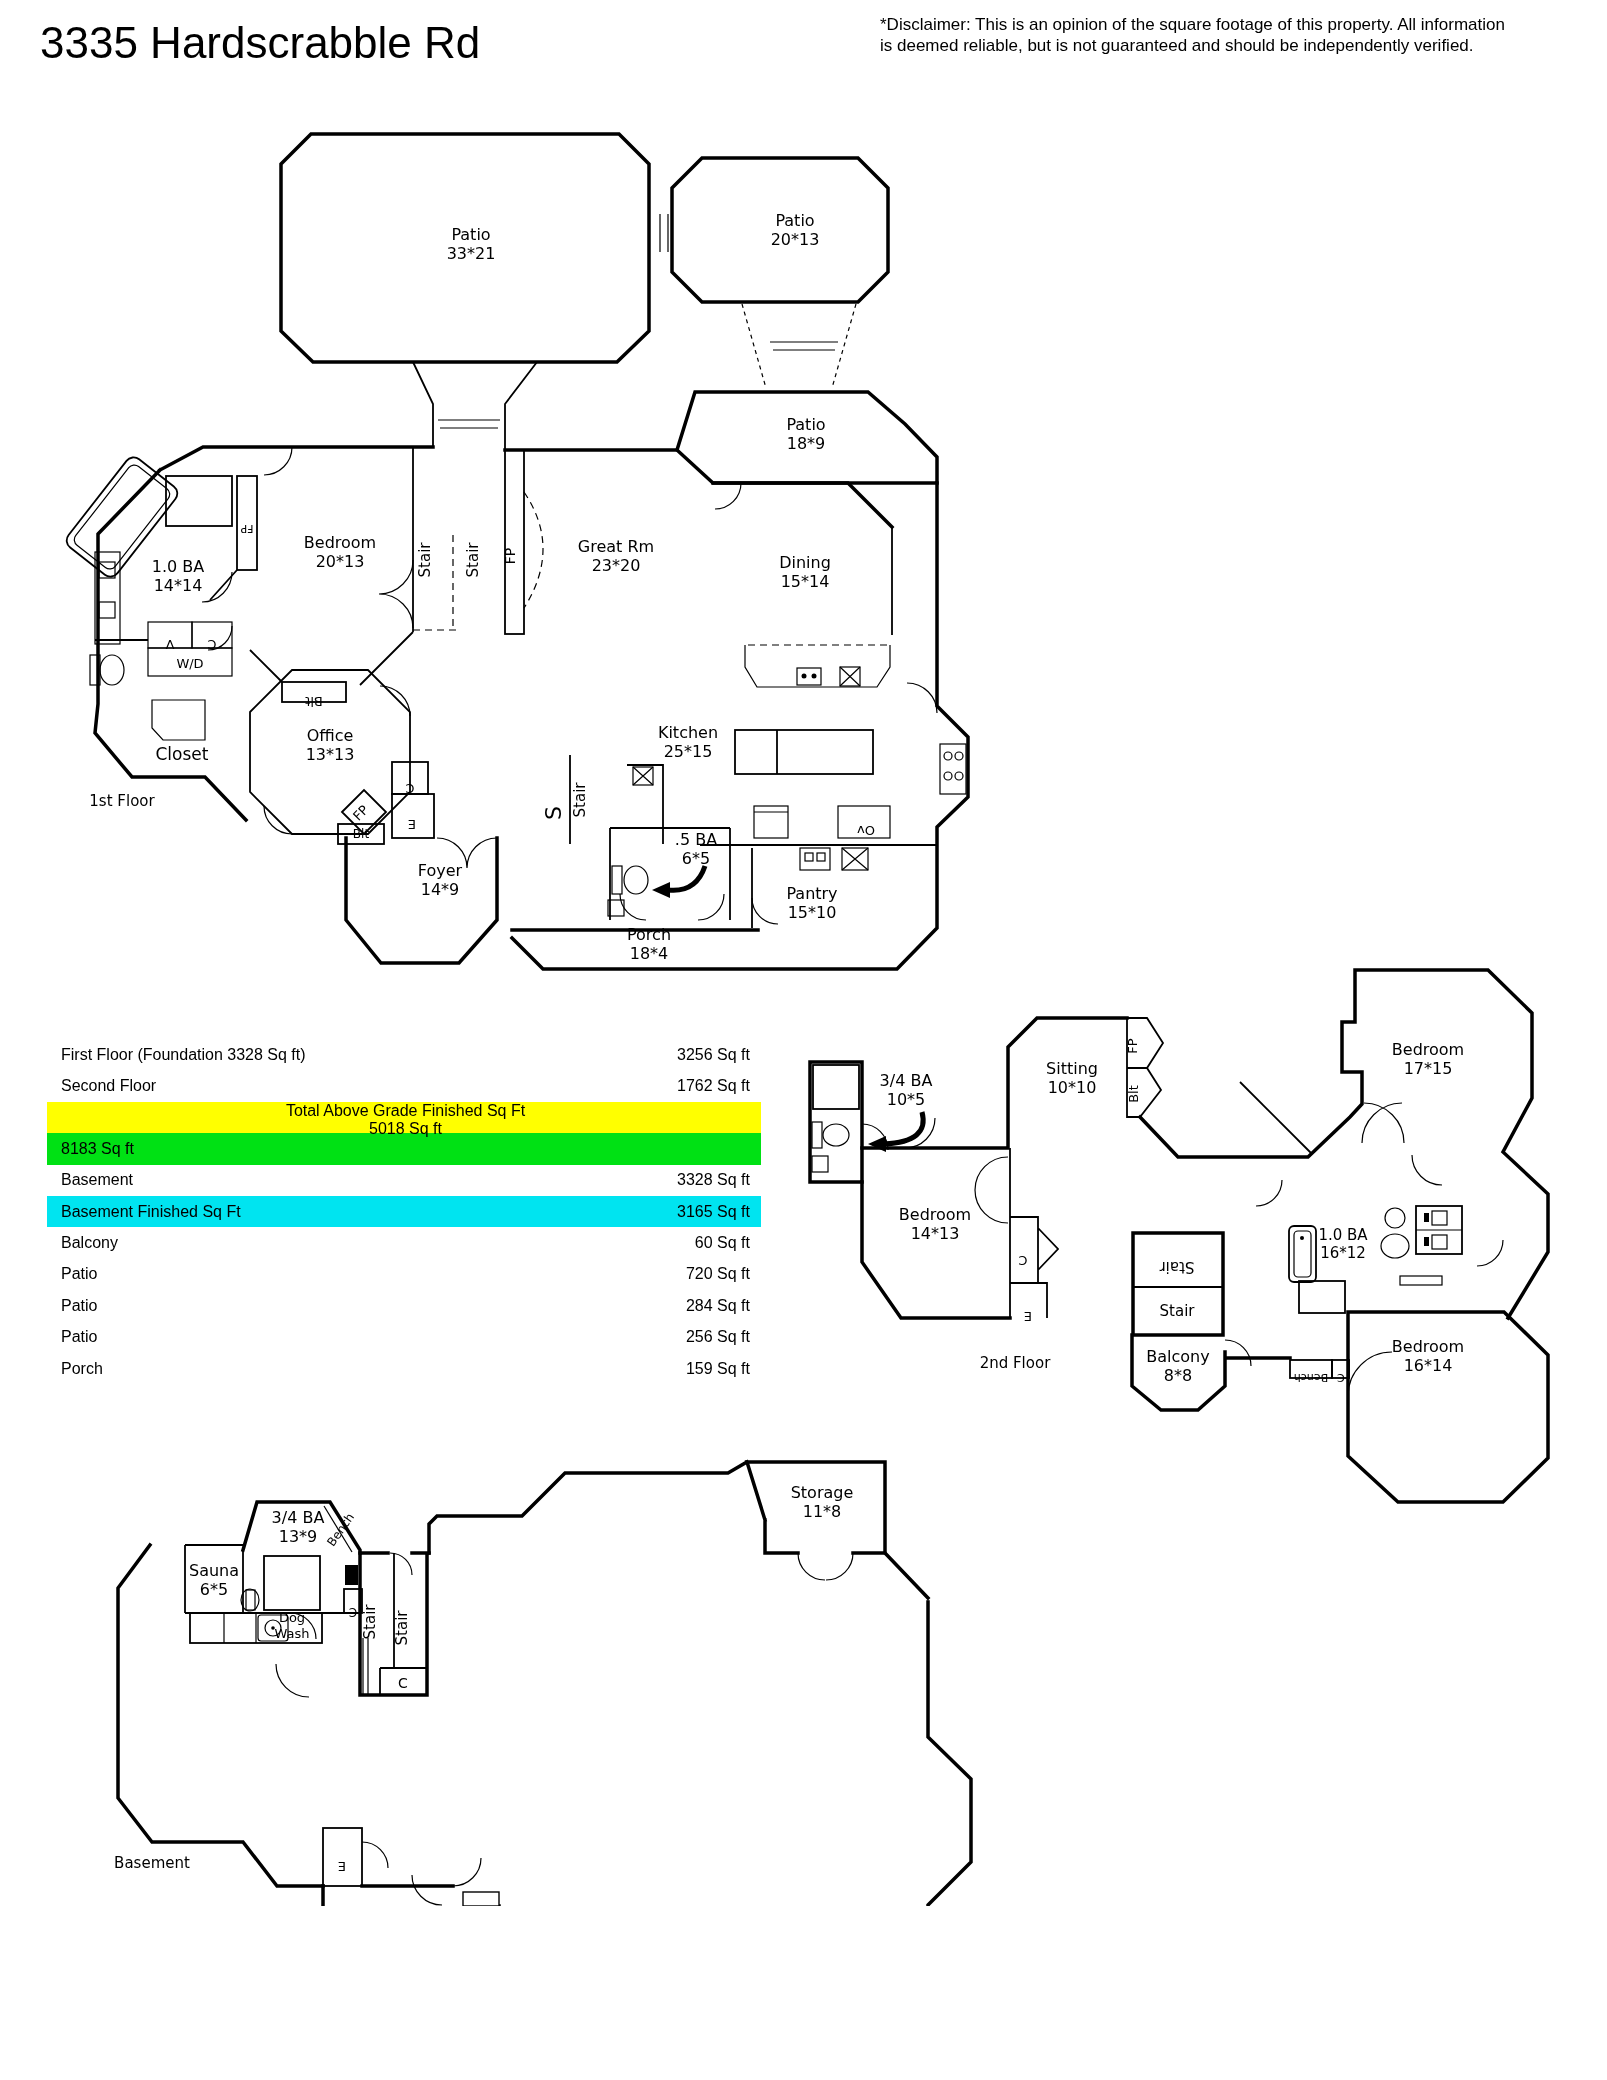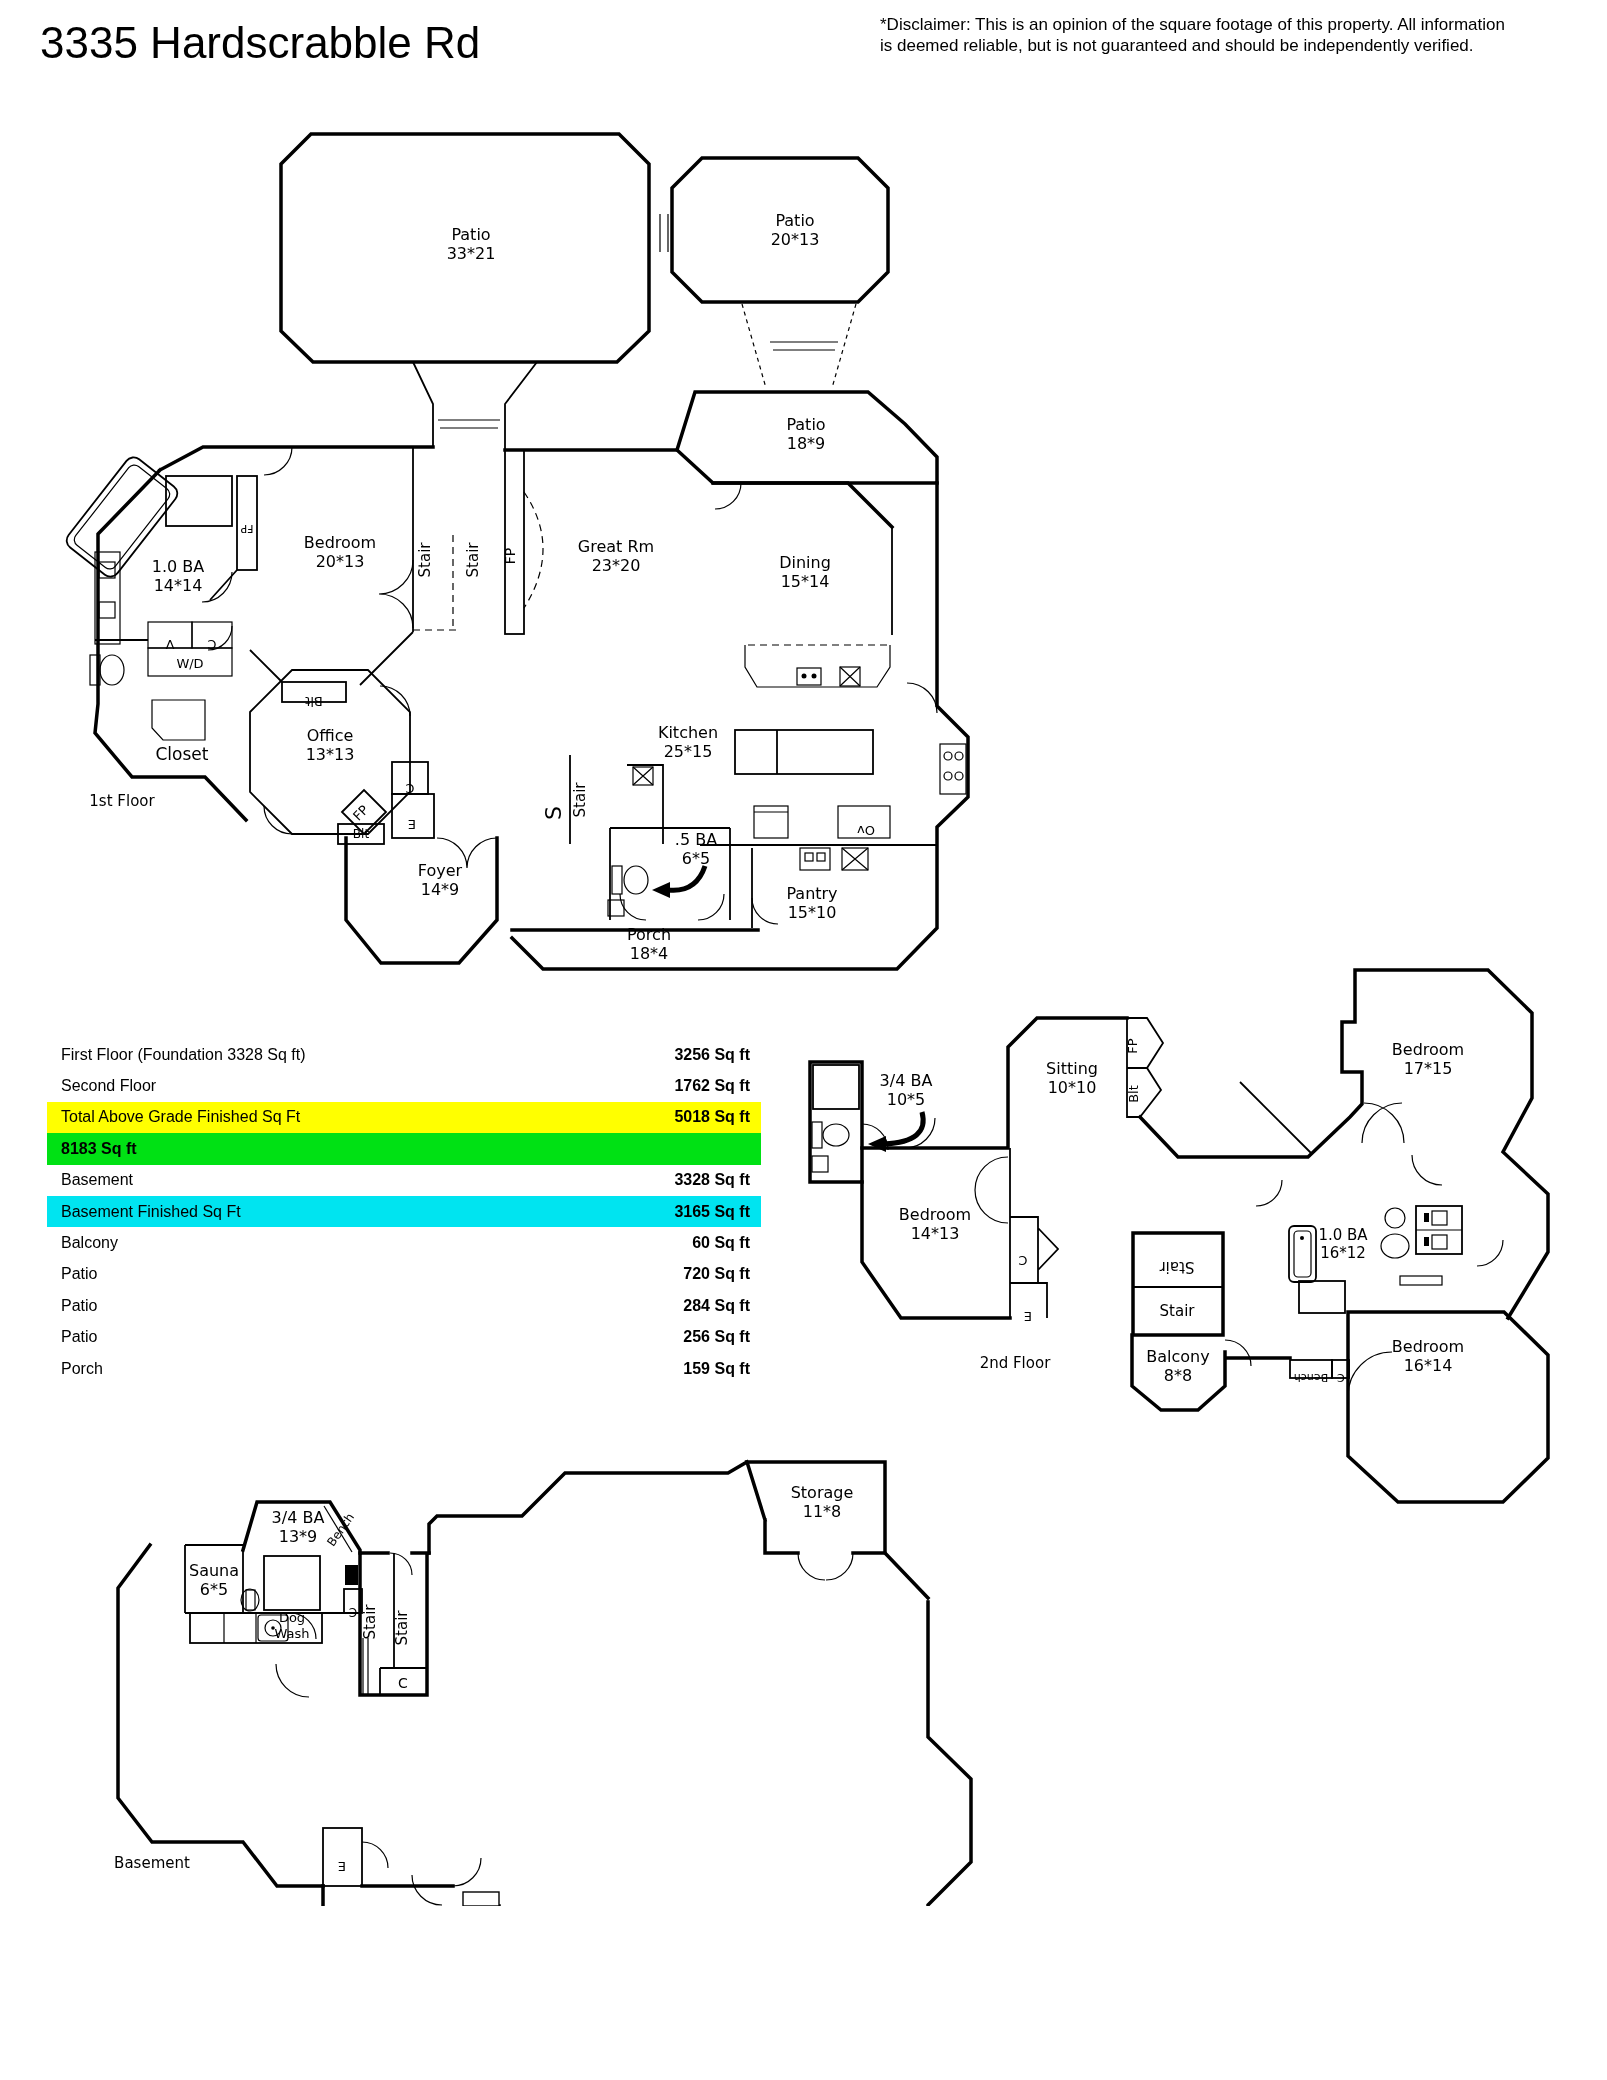--- a/index.html
+++ b/index.html
@@ -12,22 +12,22 @@
   .w4{stroke:#000;stroke-width:3.5;fill:none;stroke-linejoin:miter;stroke-linecap:square;}
   .w2{stroke:#000;stroke-width:1.8;fill:none;stroke-linejoin:miter;}
   .w1{stroke:#000;stroke-width:1.2;fill:none;}
   .dash{stroke-dasharray:7 5;}
   .dash2{stroke-dasharray:4 4;}
   .winbox{fill:#fff;stroke:#000;stroke-width:1.4;}
   .blackfill{fill:#000;stroke:none;}
   .area-table{position:absolute;left:47px;top:1039px;width:714px;font-size:16px;}
   .trow{display:flex;align-items:center;height:31.4px;padding-left:14px;padding-right:11px;}
   .tlabel{flex:1;white-space:nowrap;}
-  .tvalue{white-space:nowrap;font-weight:bold;}
-  .hl-yellow{background:var(--hl-yellow,#ffff00);}
+  .tvalue{white-space:nowrap;}
+  .hl-yellow{background:var(--hl-yellow,#ffff00);flex-direction:column;}
   .hl-green{background:var(--hl-green,#00e114);}
   .hl-cyan{background:var(--hl-cyan,#00e4f0);}
 </style>
 </head>
 <body>
 
 <div class="page">
 
   <div class="title">3335 Hardscrabble Rd</div>
   <div class="disclaimer">

